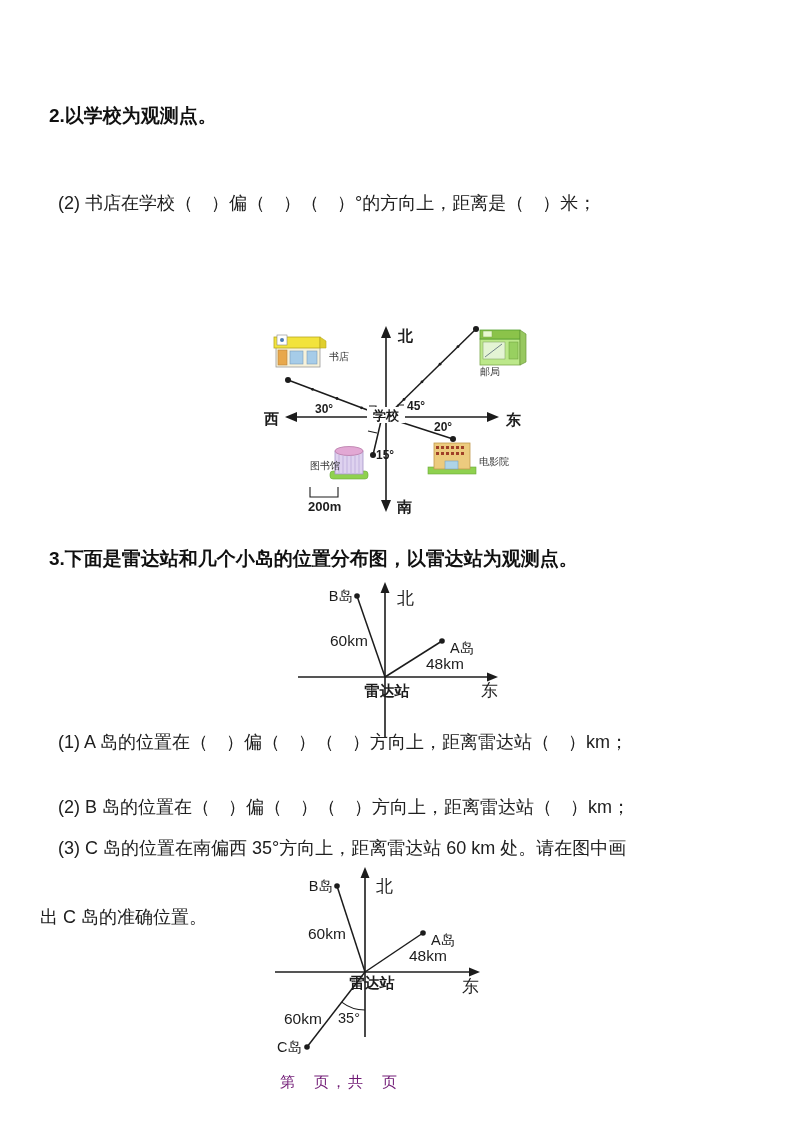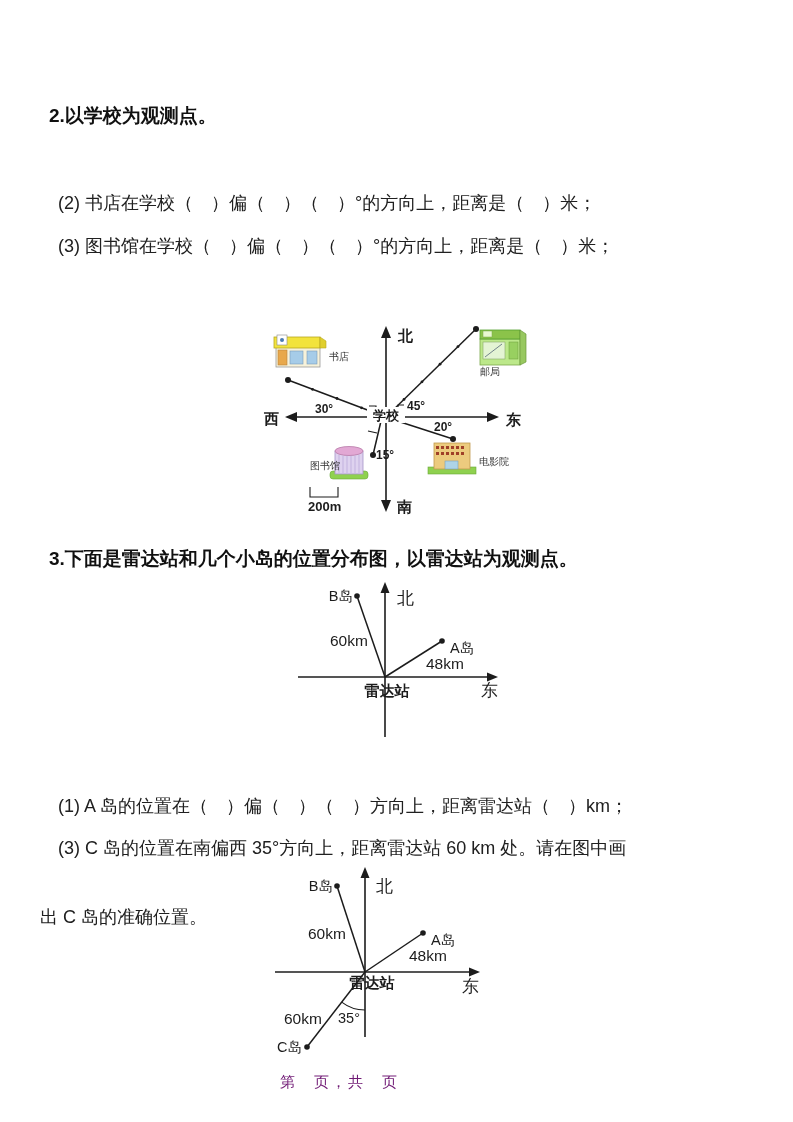--- a/index.html
+++ b/index.html
@@ -32,21 +32,20 @@
   .scale-label { font-size:13px; font-weight:bold; }
 </style>
 </head>
 <body>
 
 <div class="page">
 
   <div class="abs q-title" style="left:49px; top:103px;">2.以学校为观测点。</div>
 
   <div class="abs q-item" style="left:58px; top:191px;">(2) 书店在学校（　）偏（　）（　）°的方向上，距离是（　）米；</div>
-  <div class="abs q-item" style="left:58px; top:234px;">(3) 图书馆在学校（　）偏（　）（　）°的方向上，距离是（　）米；</div>
 
   <svg class="abs" style="left:230px; top:315px;" width="330" height="200" viewBox="0 0 330 200">
 
     <g>
       <line class="ray" x1="58" y1="65" x2="156" y2="102"></line>
       <circle class="dot" cx="58" cy="65" r="3"></circle>
       <circle class="dot" cx="82.5" cy="74.3" r="1.4"></circle>
       <circle class="dot" cx="107" cy="83.5" r="1.4"></circle>
       <circle class="dot" cx="131.5" cy="92.8" r="1.4"></circle>
     </g>
@@ -173,21 +172,22 @@
     <text class="dist" x="70" y="66">60km</text>
 
     <g>
       <line class="ray" x1="125" y1="97" x2="182" y2="61"></line>
       <circle class="dot" cx="182" cy="61" r="2.8"></circle>
     </g>
     <text class="island" x="190" y="73">A岛</text>
     <text class="dist" x="166" y="89">48km</text>
   </svg>
 
-  <div class="abs q-item" style="left:58px; top:794px;">(1) A 岛的位置在（　）偏（　）（　）方向上，距离雷达站（　）km；</div>
+  <div class="abs q-item" style="left:58px; top:730px;">(1) A 岛的位置在（　）偏（　）（　）方向上，距离雷达站（　）km；</div>
+  <div class="abs q-item" style="left:58px; top:795px;">(2) B 岛的位置在（　）偏（　）（　）方向上，距离雷达站（　）km；</div>
   <div class="abs q-item" style="left:58px; top:836px;">(3) C 岛的位置在南偏西 35°方向上，距离雷达站 60 km 处。请在图中画</div>
   <div class="abs q-item" style="left:40px; top:905px;">出 C 岛的准确位置。</div>
 
   <svg class="abs" style="left:230px; top:865px;" width="290" height="200" viewBox="0 0 290 200">
     <text class="station" x="142" y="123" text-anchor="middle">雷达站</text>
     <g>
       <line class="axis" x1="135" y1="10" x2="135" y2="172"></line>
       <polygon class="arrow" points="135,2 130.5,13 139.5,13"></polygon>
       <line class="axis" x1="45" y1="107" x2="242" y2="107"></line>
       <polygon class="arrow" points="250,107 239,102.5 239,111.5"></polygon>

